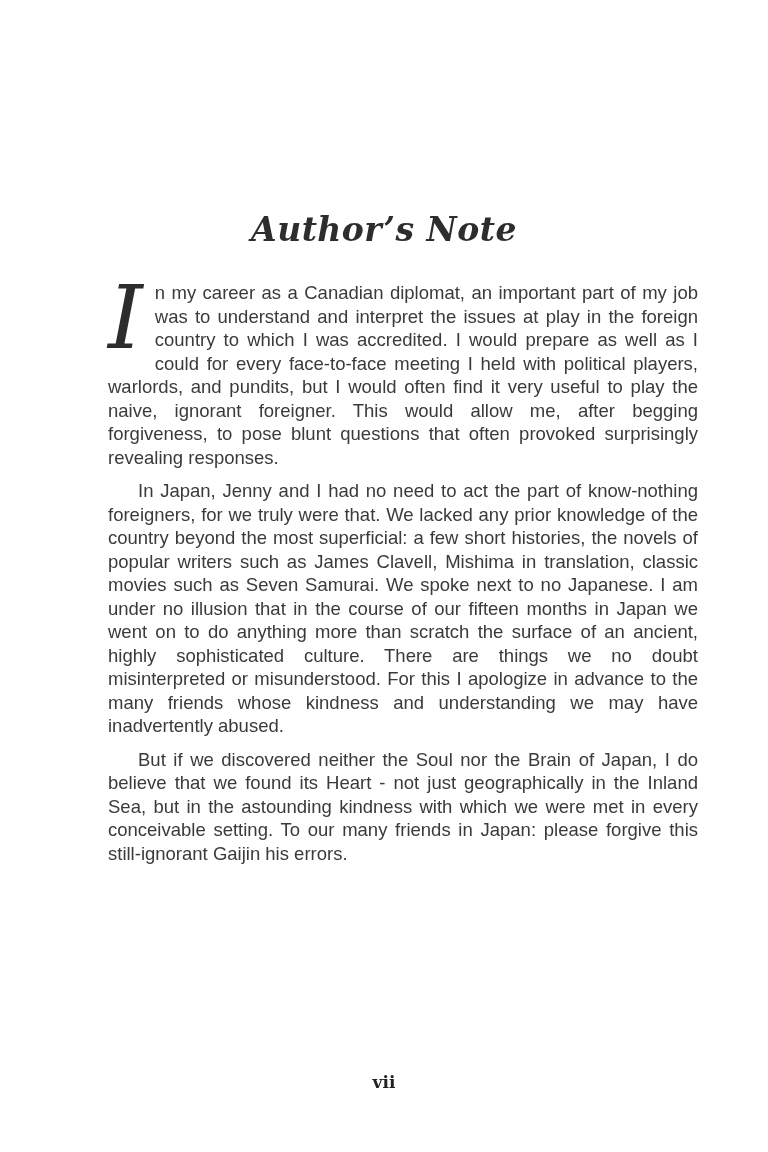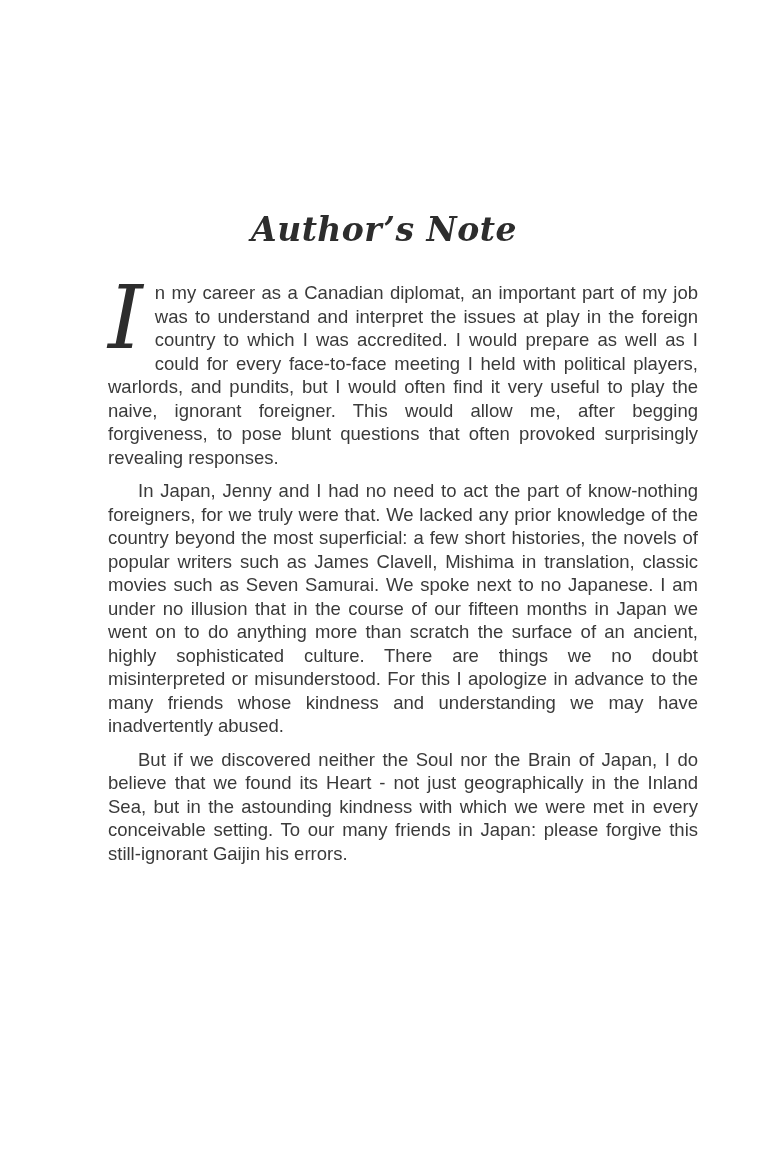--- a/index.html
+++ b/index.html
@@ -83,14 +83,15 @@
     <p class="para indent">
       <span>In Japan, Jenny and I had no need to act the part of know-nothing foreigners, for we truly were that. We lacked any prior knowledge of the country beyond the most superficial: a few short histories, the novels of popular writers such as James Clavell, Mishima in translation, classic movies such as </span><span class="italic">Seven Samurai</span><span>. We spoke next to no Japanese. I am under no illusion that in the course of our fifteen months in Japan we went on to do anything more than scratch the surface of an ancient, highly sophisticated culture. There are things we no doubt misinterpreted or misunderstood. For this I apologize in advance to the many friends whose kindness and understanding we may have inadvertently abused.</span>
     </p>
 
     <p class="para indent">
       <span>But if we discovered neither the Soul nor the Brain of Japan, I do believe that we found its Heart - not just geographically in the Inland Sea, but in the astounding kindness with which we were met in every conceivable setting. To our many friends in Japan: please forgive this still-ignorant Gaijin his errors.</span>
     </p>
 
   </div>
 
+  <div class="page-number">vii</div>
 
 </div>
 
 </body></html>

